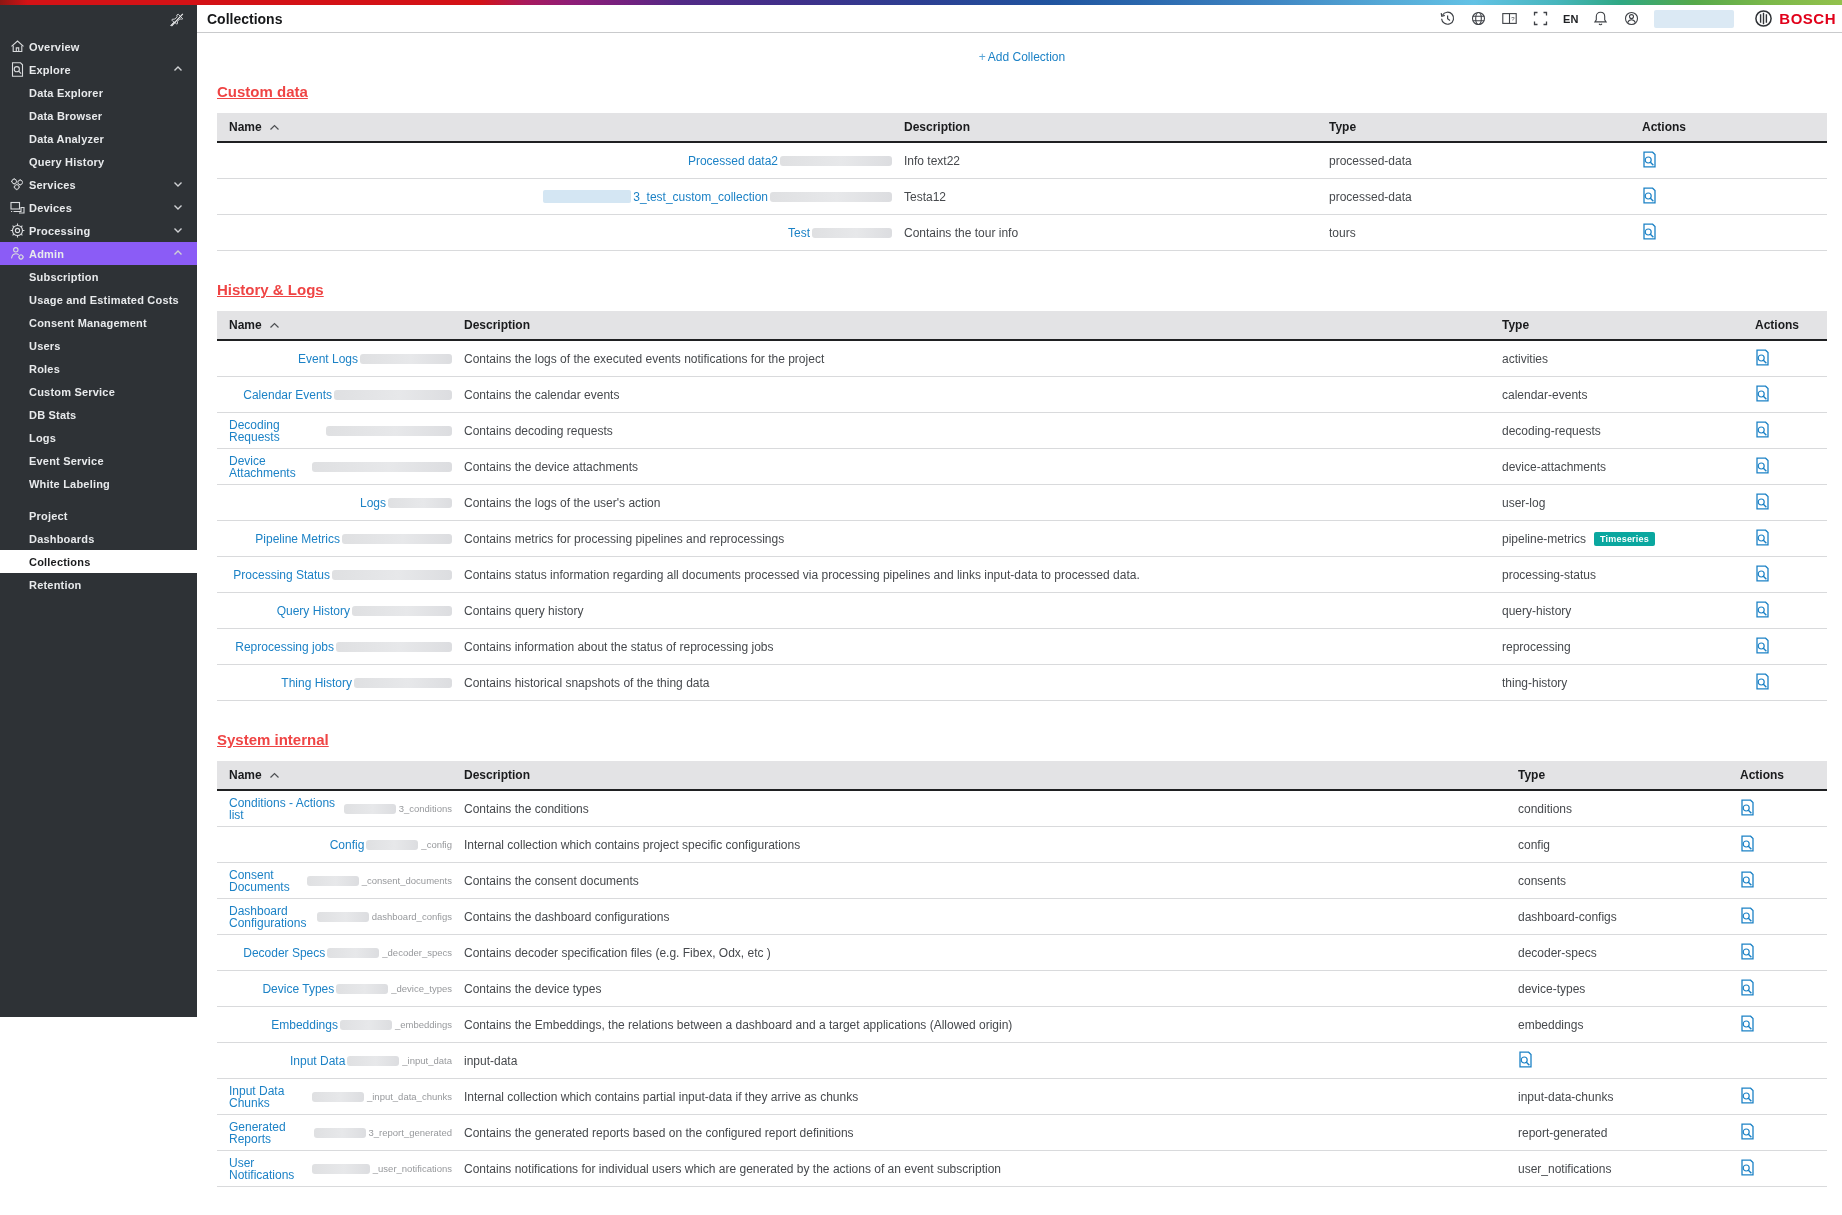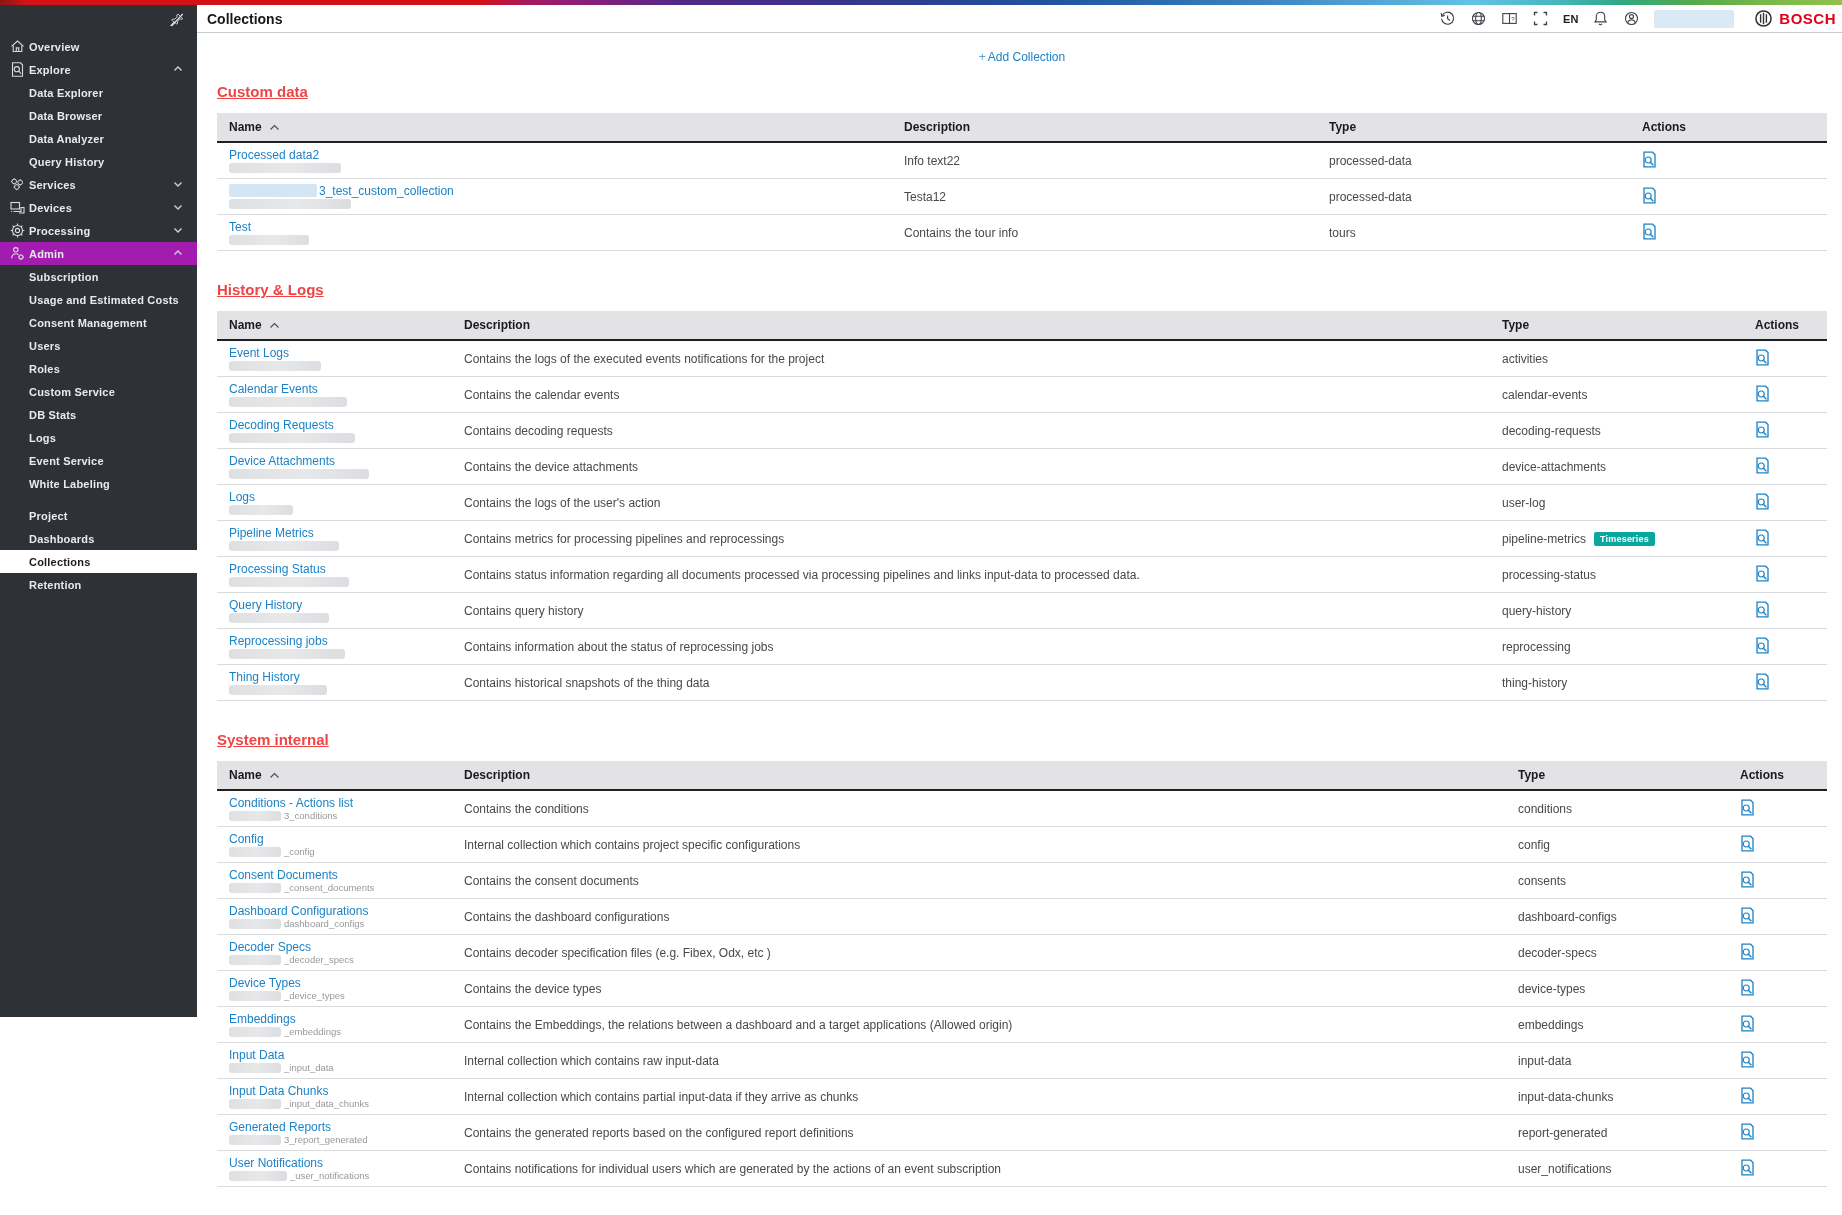--- a/index.html
+++ b/index.html
@@ -19,21 +19,21 @@
     background:#2e3236; color:#e8eaec; }
   .sidebar-pin { position:absolute; top:5px; right:8px; width:20px; height:20px;
     background:none; border:none; color:#c9cbce; cursor:pointer; padding:0; }
   .nav { position:absolute; top:30px; left:0; right:0; }
   .nav-item { position:relative; height:23px; display:flex; align-items:center;
     font-size:11px; font-weight:bold; letter-spacing:.2px; cursor:pointer; }
   .nav-item .nav-icon { position:absolute; left:9px; top:3px; width:17px; height:17px; color:#d9dbdd; }
   .nav-item .nav-label { margin-left:29px; white-space:nowrap; }
   .nav-item .nav-chevron { position:absolute; right:13px; top:5px; width:12px; height:12px; color:#cfd1d4; }
   .nav-item.gap { margin-top:9px; }
-  .nav-item.highlighted { background:#a21caf; }
+  .nav-item.highlighted { background:#8b5cf6; }
   .nav-item.active { background:#ffffff; color:#1a1b1d; }
 
   
   .main { position:absolute; top:5px; left:197px; width:1645px; height:1210px; background:#fff; }
   .topbar { height:28px; display:flex; align-items:center; border-bottom:1px solid #c9cacc;
     padding:0 6px 0 10px; }
   .page-title { font-size:14px; font-weight:bold; color:#17181a; }
   .topbar-right { margin-left:auto; display:flex; align-items:center; gap:14px; }
   .tb-icon { width:17px; height:17px; background:none; border:none; padding:0; cursor:pointer; color:#3f4247; }
   .tb-lang { font-size:11px; font-weight:bold; color:#202225; background:none; border:none; cursor:pointer; }
@@ -53,21 +53,21 @@
   .tbl { margin-top:13px; width:100%; }
   .thead, .trow { display:grid; align-items:center; }
   .s0 .thead, .s0 .trow { grid-template-columns:675px 425px 313px 1fr; }
   .s1 .thead, .s1 .trow { grid-template-columns:235px 1038px 253px 1fr; }
   .s2 .thead, .s2 .trow { grid-template-columns:235px 1054px 222px 1fr; }
   .thead { background:#e3e3e5; height:30px; border-bottom:2px solid #1f2022; }
   .hcell { font-size:12px; font-weight:bold; color:#1a1b1d; padding-left:12px; display:flex; align-items:center; }
   .sort-caret { width:11px; height:9px; margin-left:7px; color:#4d4f52; }
   .trow { height:36px; border-bottom:1px solid #d9dadc; }
   .cell { padding-left:12px; font-size:12px; color:#46494d; }
-  .name-cell { display:flex; flex-direction:column; justify-content:flex-end; gap:2px; }
+  .name-cell { display:flex; flex-direction:row; justify-content:flex-end; gap:2px; }
   .name-line { display:flex; align-items:center; line-height:12px; }
   .link { font-size:12px; color:#1c82c6; text-decoration:none; }
   .redact { display:inline-block; height:10px; border-radius:3px;
     background:linear-gradient(90deg,#dfe0e2,#e7e8ea 55%,#dcdde0); }
   .redact.prefix { height:13px; width:88px; background:#d4e6f3; margin-right:2px; border-radius:2px; }
   .subline { display:flex; align-items:center; gap:3px; }
   .subtext { font-size:9.5px; color:#97999c; line-height:10px; }
   .type-cell { display:flex; align-items:center; }
   .badge { margin-left:8px; background:#0aa79f; color:#fff; font-size:9px; font-weight:bold;
     padding:2px 6px 2px; border-radius:2px; letter-spacing:.2px; }
@@ -954,21 +954,20 @@
     <div class="cell name-cell">
       <div class="name-line">
 
         <a href="#" class="link">Input Data</a>
       </div>
       <div class="subline">
         <span class="redact" style="width: 52px;"></span>
         <span class="subtext">_input_data</span>
       </div>
     </div>
-    <div class="cell desc-cell">Internal collection which contains raw input-data</div>
     <div class="cell type-cell">
       <span>input-data</span>
 
     </div>
     <div class="cell actions-cell">
       <button class="action-btn">
         <svg viewBox="0 0 15 17" width="15" height="17">
                     <path d="M2 1.2h8.6l2.4 2.4v12.2H2z" fill="none" stroke="currentColor" stroke-width="1.3"></path>
                     <circle cx="6.2" cy="9" r="3" fill="#fff" stroke="currentColor" stroke-width="1.2"></circle>
                     <path d="M8.4 11.2l3 3.1" stroke="currentColor" stroke-width="1.4"></path>

